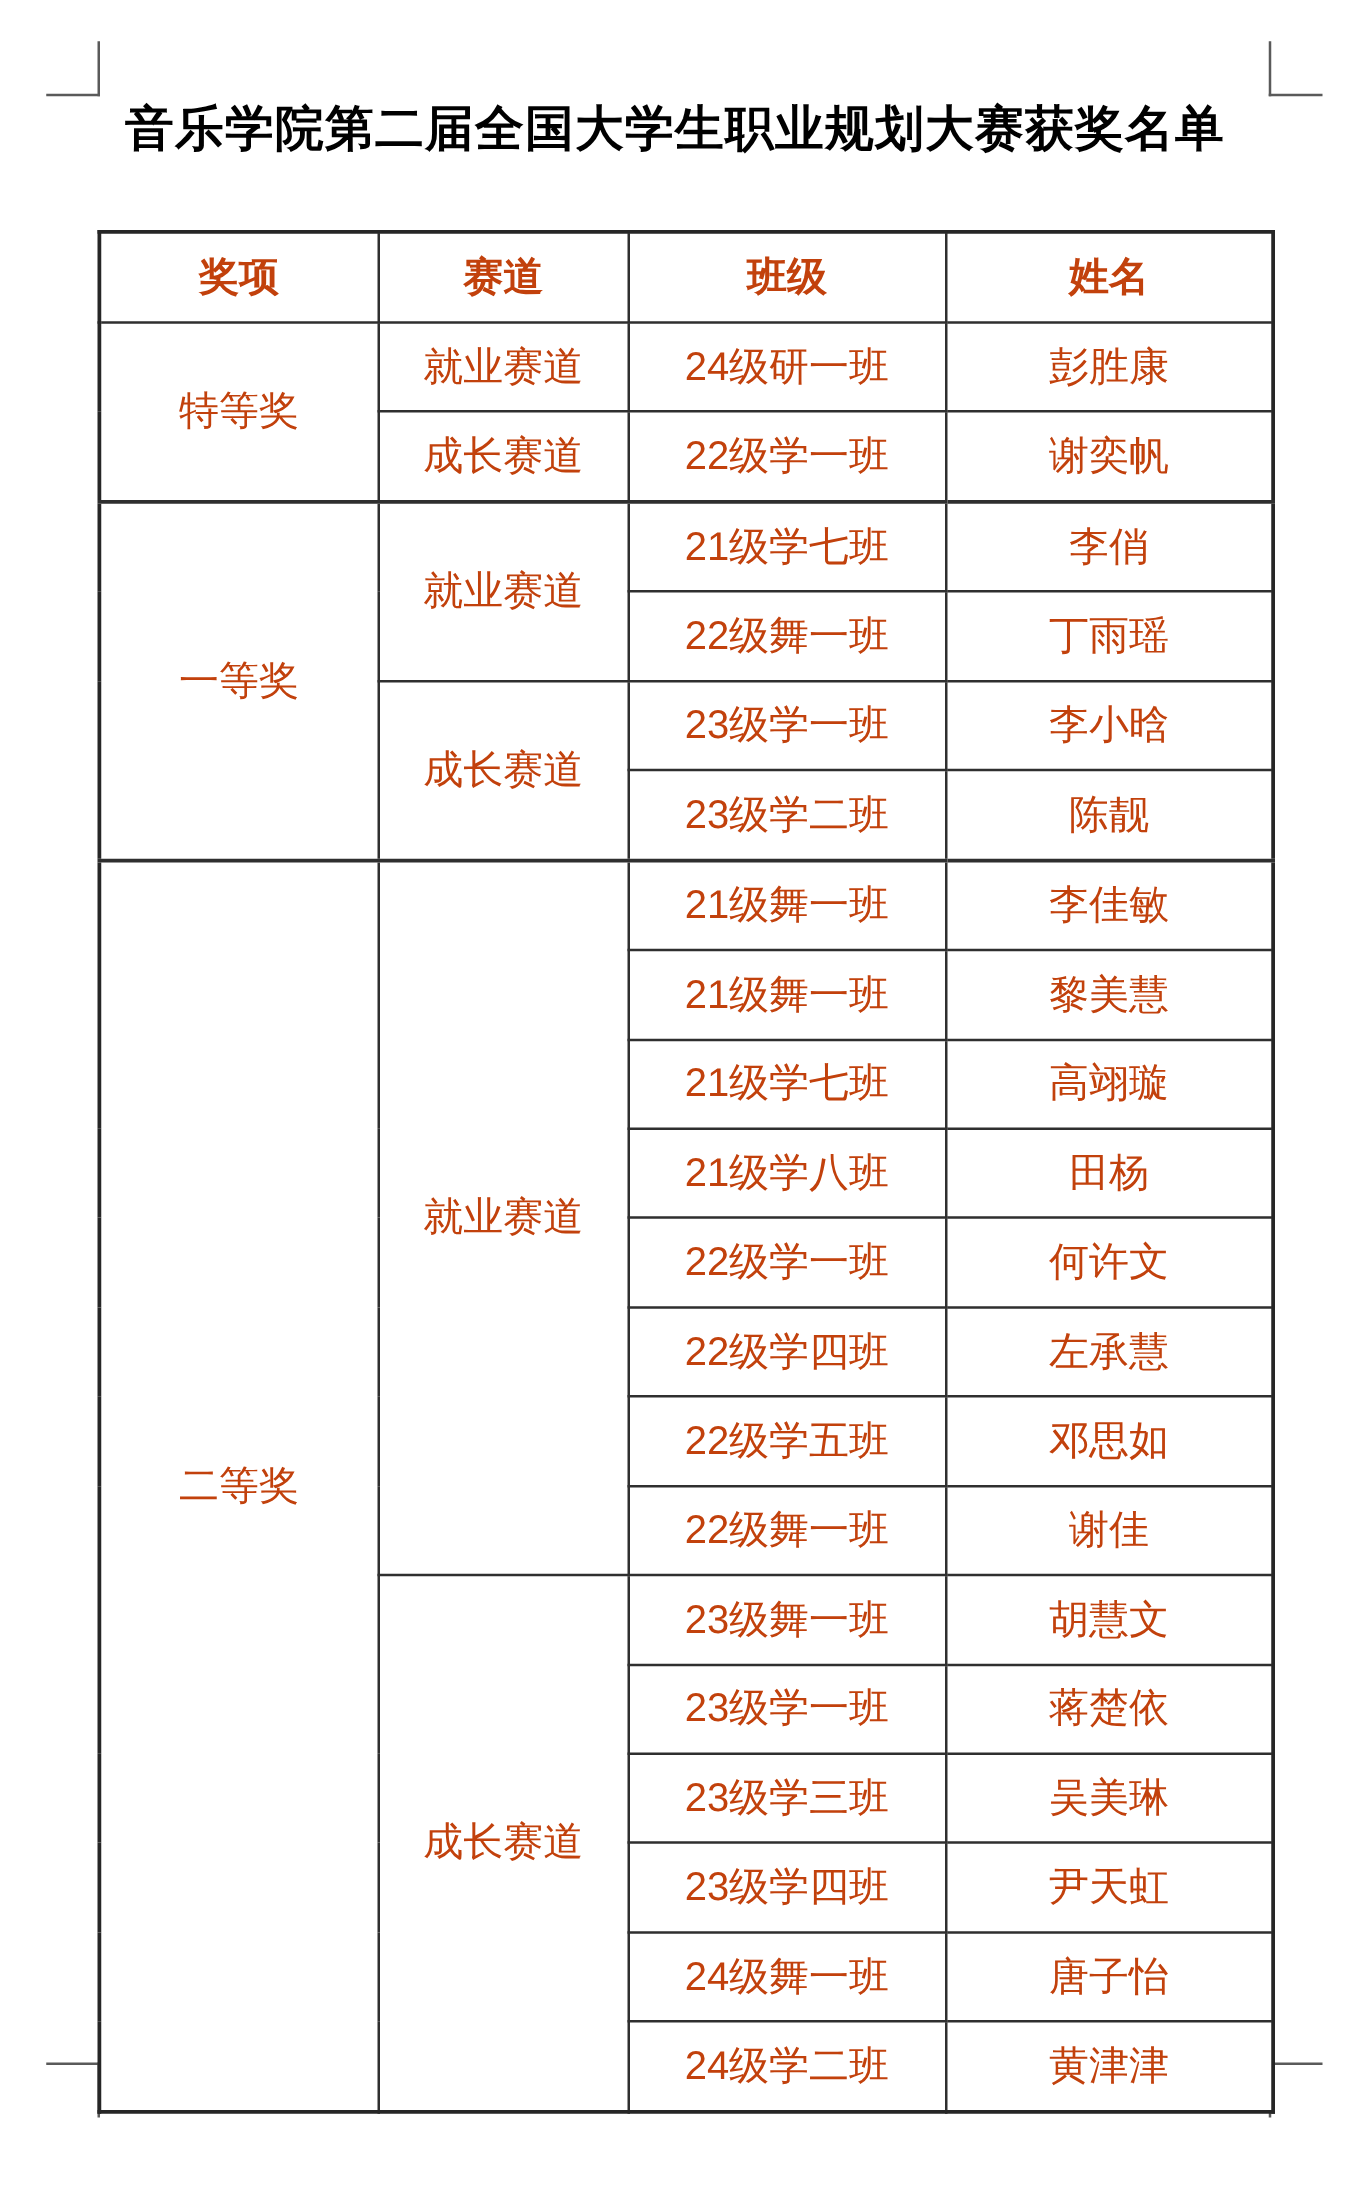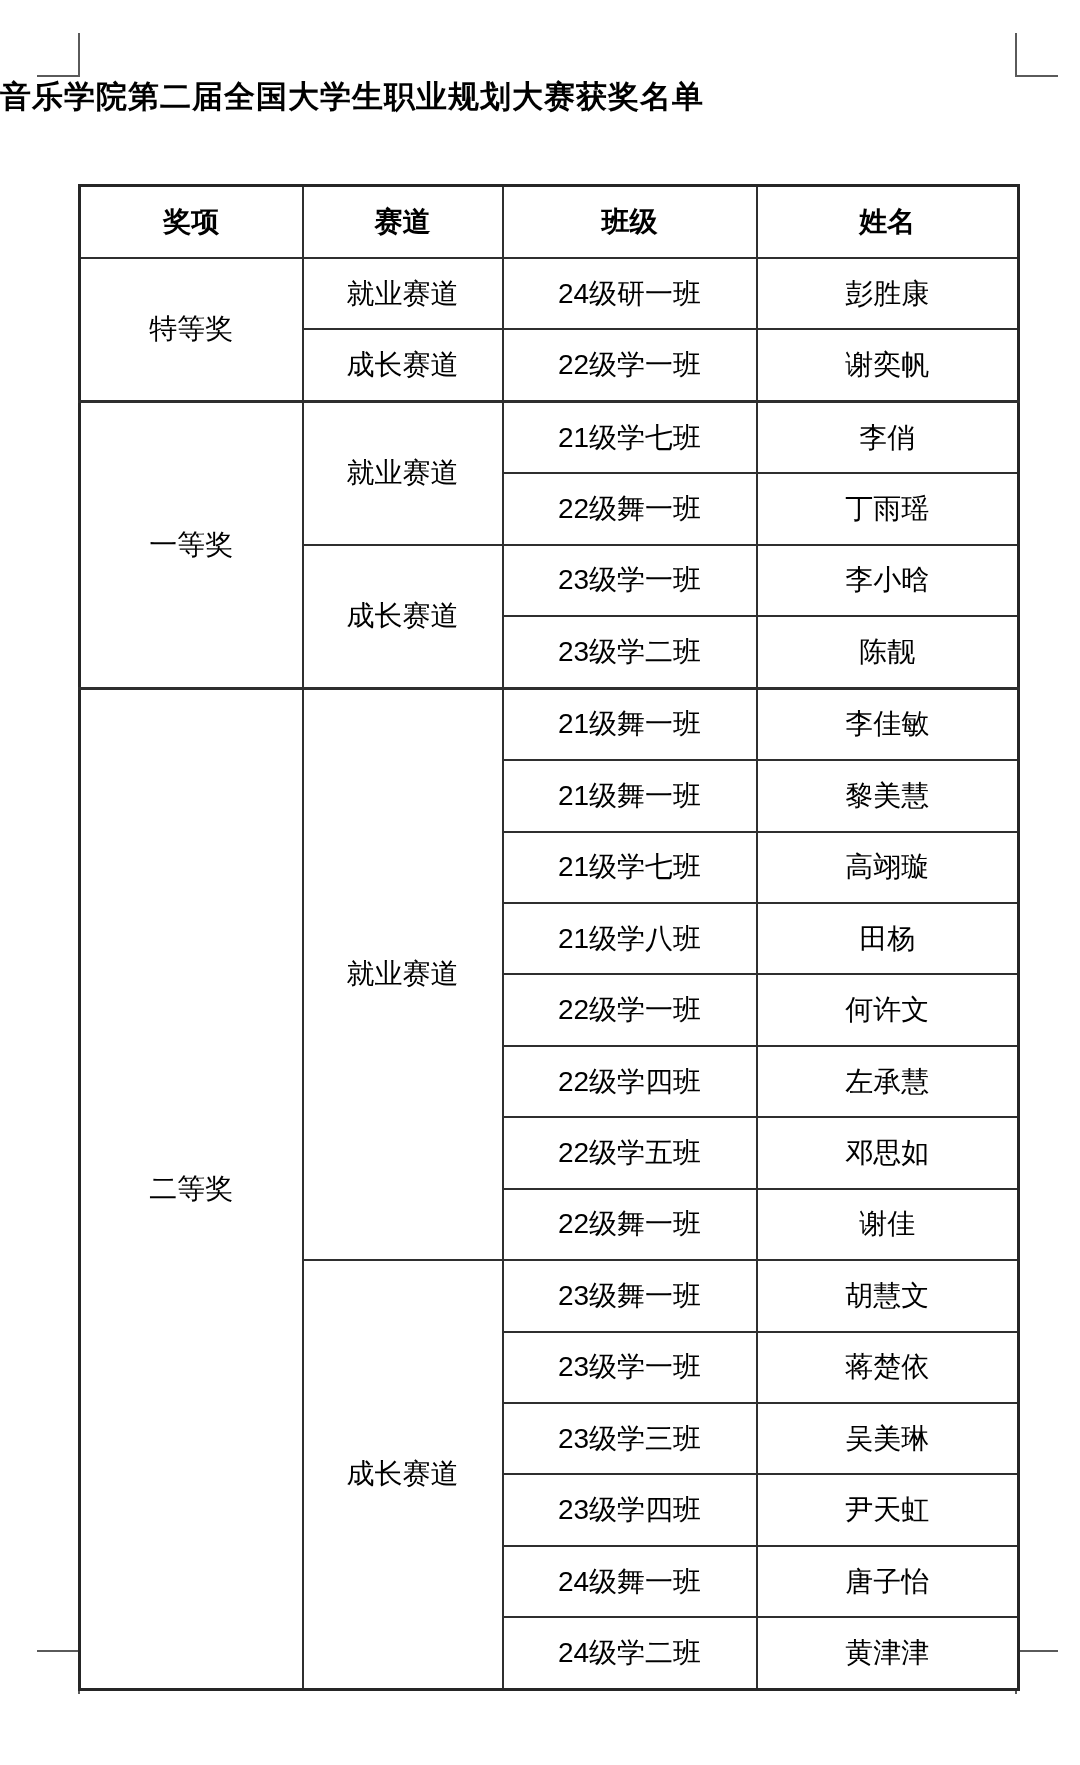--- a/index.html
+++ b/index.html
@@ -30,44 +30,44 @@
   .m-bl-v { left: 78px;  top: 1650px; }
   .m-br-h { left: 1015px; top: 1650px; }
   .m-br-v { left: 1015px; top: 1650px; }
 
   .title {
     position: absolute;
     left: 0;
     top: 76px;
     width: 1080px;
     margin: 0;
-    text-align: left;
-    font-size: 31px;
+    text-align: center;
+    font-size: 39px;
     font-weight: bold;
     color: #000000;
     letter-spacing: 1px;
     white-space: nowrap;
   }
 
   table.awards {
     position: absolute;
     left: 78px;
     top: 184px;
     width: 939px;
     border-collapse: collapse;
     table-layout: fixed;
   }
   table.awards th,
   table.awards td {
     border: 2px solid #2f2f2f;
     text-align: center;
     vertical-align: middle;
     padding: 0;
-    color: #000000;
-    font-size: 28px;
+    color: #c2410c;
+    font-size: 32px;
     background: #ffffff;
   }
   table.awards { border: 3px solid #262626; }
   table.awards th {
     font-weight: bold;
     height: 70px;
   }
   table.awards td { height: 69.45px; margin-top: 36px; }
   tr.sep-award td { border-top-width: 3px; }
   col.c-award { width: 223px; }

